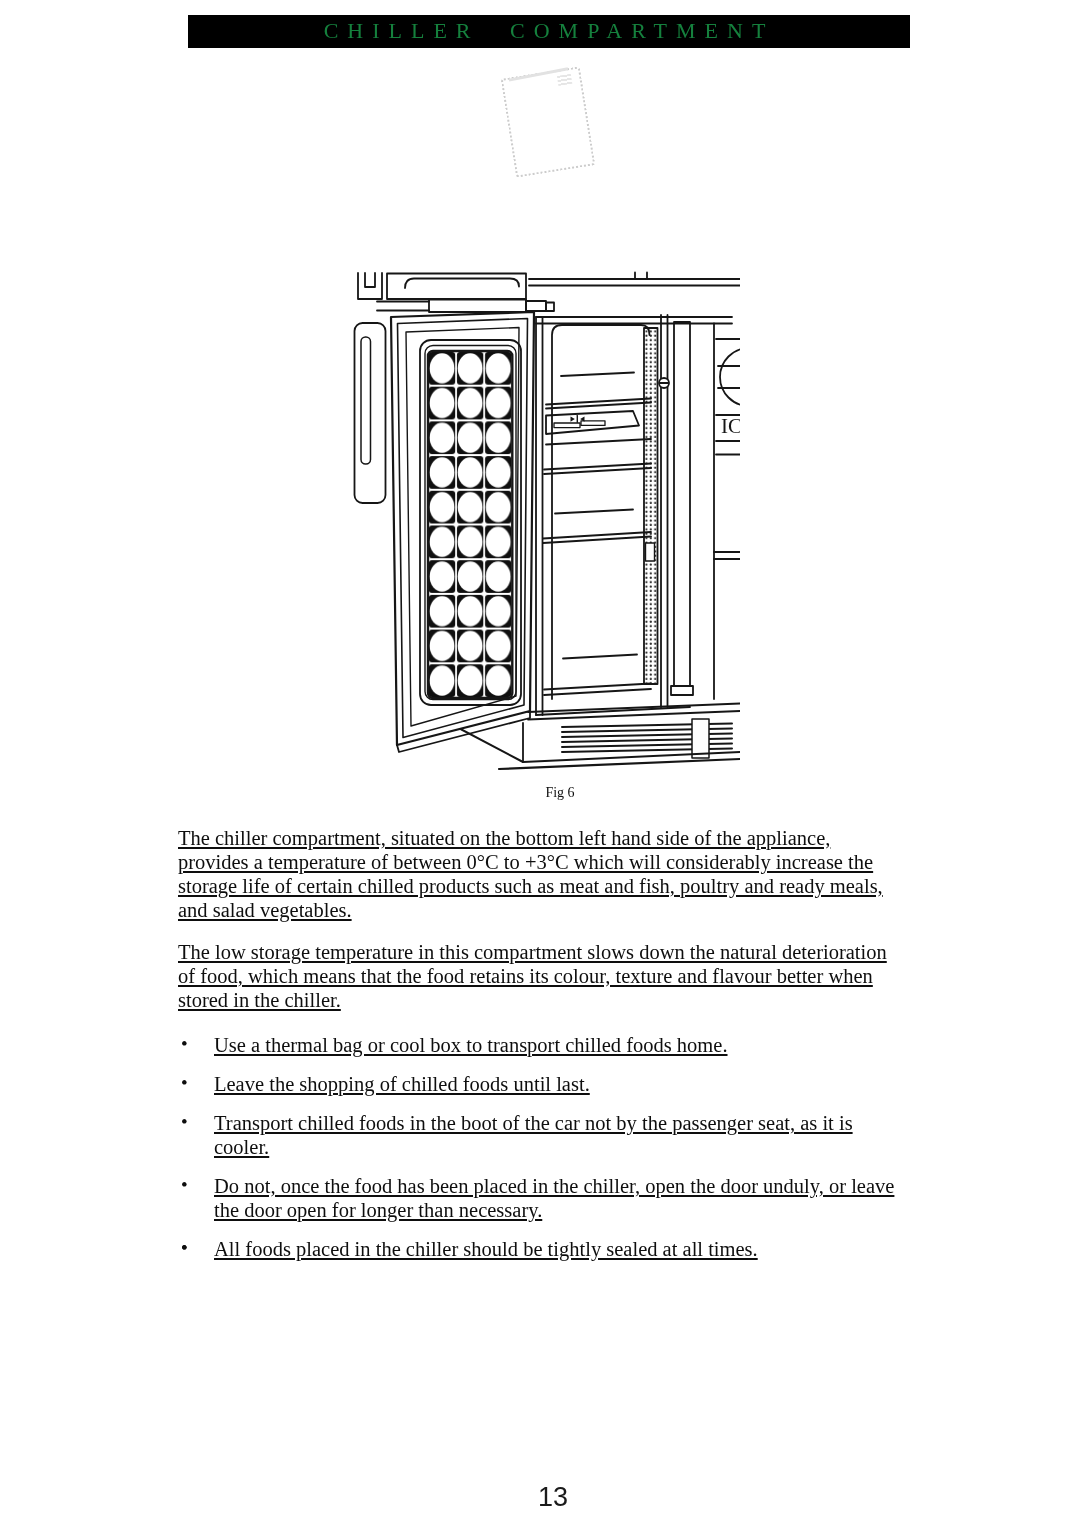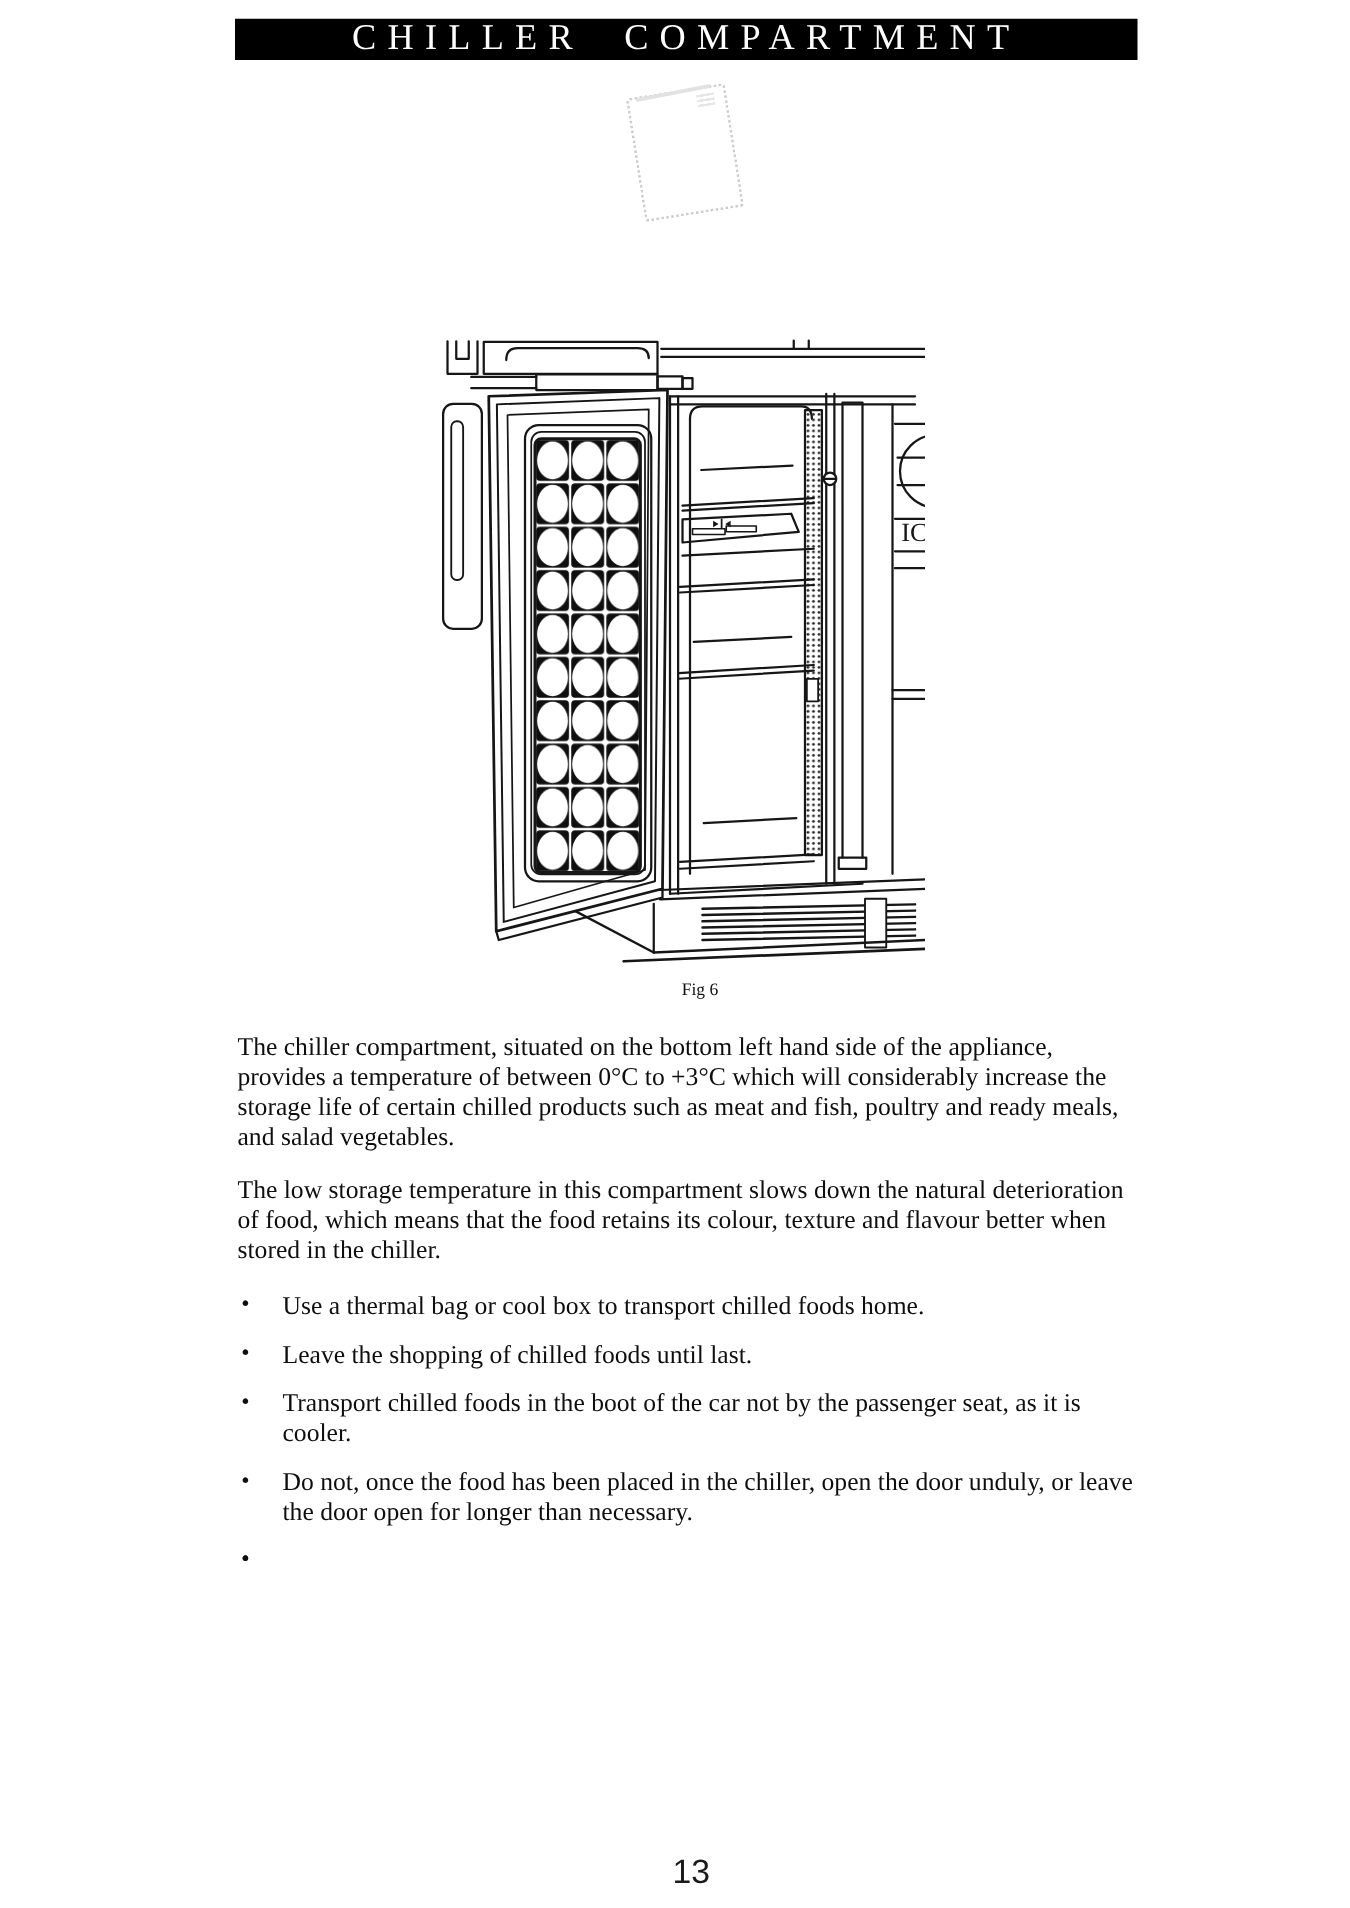--- a/index.html
+++ b/index.html
@@ -5,42 +5,42 @@
   html,body{margin:0;padding:0;}
   body{
     width:1080px;height:1526px;position:relative;background:#ffffff;
     font-family:"Liberation Serif", serif;color:#0e0e0e;overflow:hidden;
   }
   .header-bar{
     position:absolute;left:188px;top:15px;width:722px;height:33px;
     background:#000000;display:flex;align-items:center;justify-content:center;
   }
   .header-title{
-    color:#ffffff;font-size:29px;line-height:1;letter-spacing:9px;word-spacing:16px;
+    color:#15803d;font-size:22px;line-height:1;letter-spacing:9px;word-spacing:16px;
     font-weight:normal;white-space:nowrap;padding-bottom:2px;
   }
   .paper-sketch{
     position:absolute;left:508px;top:72px;width:76px;height:96px;
     border:2px dotted #cccccc;border-radius:3px;transform:rotate(-9deg);
   }
   .paper-smudge-top{
     position:absolute;left:6px;top:-2px;width:60px;height:3px;background:#e2e2e2;transform:rotate(-2deg);
   }
   .paper-smudge-corner{
     position:absolute;right:8px;top:4px;width:14px;height:10px;
     background:repeating-linear-gradient(#e6e6e6 0 2px,#ffffff 2px 4px);
   }
   .figure-wrap{position:absolute;left:350px;top:255px;width:390px;height:525px;text-align:right;}
   .fig-caption{
     position:absolute;left:365px;top:785px;width:390px;text-align:center;
     font-size:14px;
   }
   .text-block{
-    position:absolute;left:190px;top:826px;width:724px;
-    font-size:20.5px;line-height:24px;
+    position:absolute;left:178px;top:826px;width:724px;
+    font-size:20.5px;line-height:24px;text-decoration:underline;
   }
   .text-block p{margin:0 0 18px 0;}
   .bullet-list{list-style:none;margin:21px 0 0 0;padding:0;}
   .bullet-list li{position:relative;padding-left:36px;margin-bottom:15px;}
   .bullet-list .bullet{position:absolute;left:3px;top:-1px;font-size:19px;}
   .page-number{
     position:absolute;left:13px;top:1482px;width:1080px;text-align:center;
     font-family:"Liberation Sans", sans-serif;font-size:27px;color:#1a1a1a;
   }
 </style>
@@ -191,17 +191,18 @@
     </li>
     <li>
       <span class="bullet">•</span>
       <span>Do not, once the food has been placed in the chiller, open the door unduly, or leave the door open for longer than necessary.</span>
     </li>
     <li>
       <span class="bullet">•</span>
     </li>
     <li>
       <span class="bullet">•</span>
+      <span>All foods placed in the chiller should be tightly sealed at all times.</span>
     </li>
   </ul>
 </div>
 
 <div class="page-number">13</div>
 
 </body></html>

